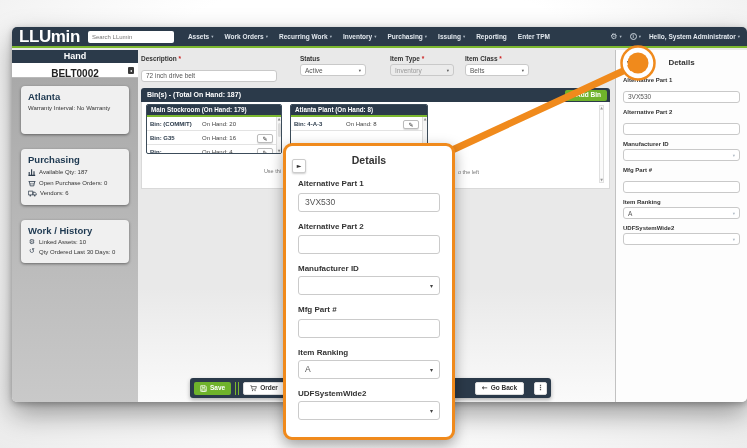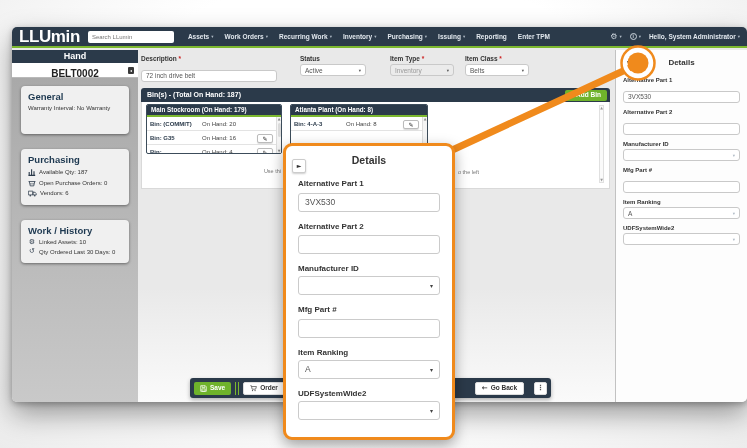--- a/index.html
+++ b/index.html
@@ -193,21 +193,21 @@
     </div>
 
     <div class="sidebar">
       <div class="item-bar">Hand</div>
       <div class="item-id-row">
         <span class="item-id">BELT0002</span>
         <span class="side-toggle">◂</span>
       </div>
       <div class="cards">
         <div class="card general">
-          <h3>General</h3>
+          <h3>Atlanta</h3>
           <div class="sline">
               <span>Warranty Interval: No Warranty</span>
             </div>
         </div>
         <div class="card">
           <h3>Purchasing</h3>
           <div class="sline">
             <svg width="8" height="8" viewBox="0 0 10 10">
                 <path d="M1.5 9V5 M4.5 9V1.5 M7.5 9V4 M0.5 9.2H9" stroke="#2b3a4a" stroke-width="1.4" fill="none"></path>
               </svg>

